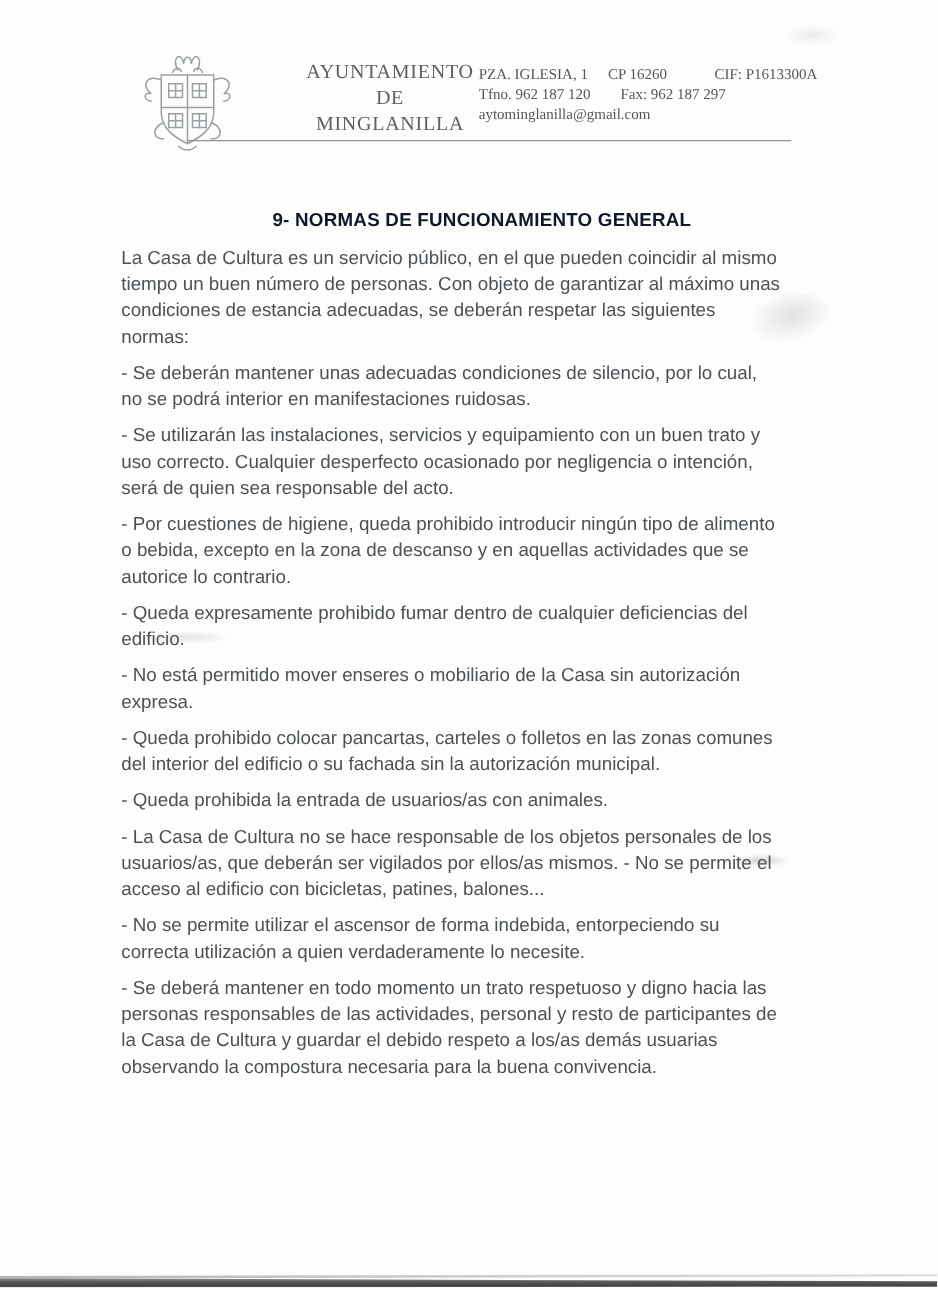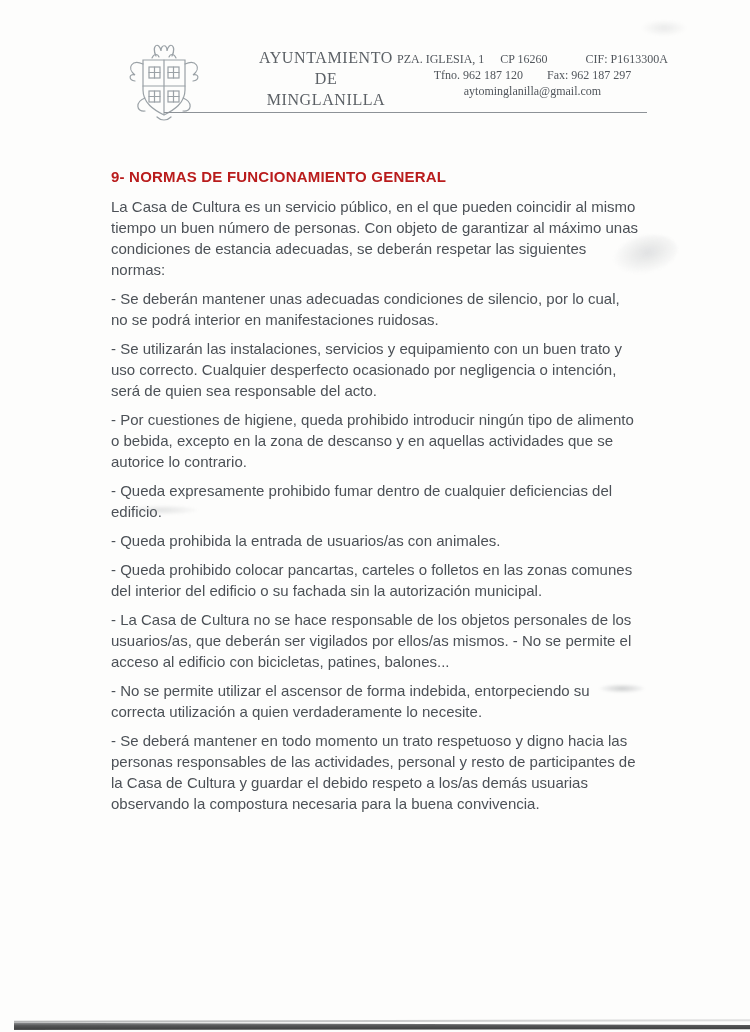--- a/index.html
+++ b/index.html
@@ -1,50 +1,50 @@
 <!DOCTYPE html>
 <html><head>
 <meta charset="utf-8">
 <style>
   html,body{margin:0;padding:0;}
   body{
     width:750px;height:1032px;position:relative;overflow:hidden;
     background:#fdfdfc;
     font-family:"Liberation Sans",sans-serif;
   }
-  .page{position:absolute;inset:0;margin-left:14px;}
+  .page{position:absolute;inset:0;}
 
   
   .crest{position:absolute;left:98px;top:40px;width:104px;height:84px;}
   .org-name{
     position:absolute;left:222px;top:47px;width:180px;text-align:center;
     font-family:"Liberation Serif",serif;font-size:16px;line-height:21px;
     color:#5c6166;letter-spacing:0.6px;
   }
   .contact{
     position:absolute;left:383px;top:51px;
     font-family:"Liberation Serif",serif;font-size:12px;line-height:16px;
-    color:#51565c;white-space:nowrap;text-align:center;
+    color:#51565c;white-space:nowrap;
   }
   .contact .row{display:block;}
   .gap-sm{display:inline-block;width:16px;}
   .gap-md{display:inline-block;width:24px;}
   .gap-lg{display:inline-block;width:38px;}
   .header-rule{
     position:absolute;left:150px;top:112px;width:483px;height:1px;
     background:#8d9297;
   }
 
   
   .doc{
     position:absolute;left:97px;top:166px;width:577px;
     color:#4c5157;font-size:15px;line-height:21px;
   }
   .doc-title{
-    font-weight:bold;color:#b91c1c;margin:0 0 9px 0;letter-spacing:0.2px;
+    font-weight:bold;color:#0f172a;margin:0 0 9px 0;letter-spacing:0.2px;text-align:center;
   }
   .par{margin:0 0 8px 0;white-space:pre-line;}
 
   
   .smudge{position:absolute;pointer-events:none;}
   .smudge-a{
     left:598px;top:236px;width:66px;height:38px;border-radius:50%;
     background:radial-gradient(ellipse at 55% 45%,rgba(125,130,135,.22),rgba(125,130,135,0) 70%);
     transform:rotate(-14deg);filter:blur(1px);
   }
@@ -137,23 +137,25 @@
     <p class="par">- Se deberán mantener unas adecuadas condiciones de silencio, por lo cual,
 no se podrá interior en manifestaciones ruidosas.</p>
     <p class="par">- Se utilizarán las instalaciones, servicios y equipamiento con un buen trato y
 uso correcto. Cualquier desperfecto ocasionado por negligencia o intención,
 será de quien sea responsable del acto.</p>
     <p class="par">- Por cuestiones de higiene, queda prohibido introducir ningún tipo de alimento
 o bebida, excepto en la zona de descanso y en aquellas actividades que se
 autorice lo contrario.</p>
     <p class="par">- Queda expresamente prohibido fumar dentro de cualquier deficiencias del
 edificio.</p>
-    <p class="par">- Queda prohibida la entrada de usuarios/as con animales.</p>
+    <p class="par">- No está permitido mover enseres o mobiliario de la Casa sin autorización
+expresa.</p>
     <p class="par">- Queda prohibido colocar pancartas, carteles o folletos en las zonas comunes
 del interior del edificio o su fachada sin la autorización municipal.</p>
+    <p class="par">- Queda prohibida la entrada de usuarios/as con animales.</p>
     <p class="par">- La Casa de Cultura no se hace responsable de los objetos personales de los
 usuarios/as, que deberán ser vigilados por ellos/as mismos. - No se permite el
 acceso al edificio con bicicletas, patines, balones...</p>
     <p class="par">- No se permite utilizar el ascensor de forma indebida, entorpeciendo su
 correcta utilización a quien verdaderamente lo necesite.</p>
     <p class="par">- Se deberá mantener en todo momento un trato respetuoso y digno hacia las
 personas responsables de las actividades, personal y resto de participantes de
 la Casa de Cultura y guardar el debido respeto a los/as demás usuarias
 observando la compostura necesaria para la buena convivencia.</p>
   </div>

